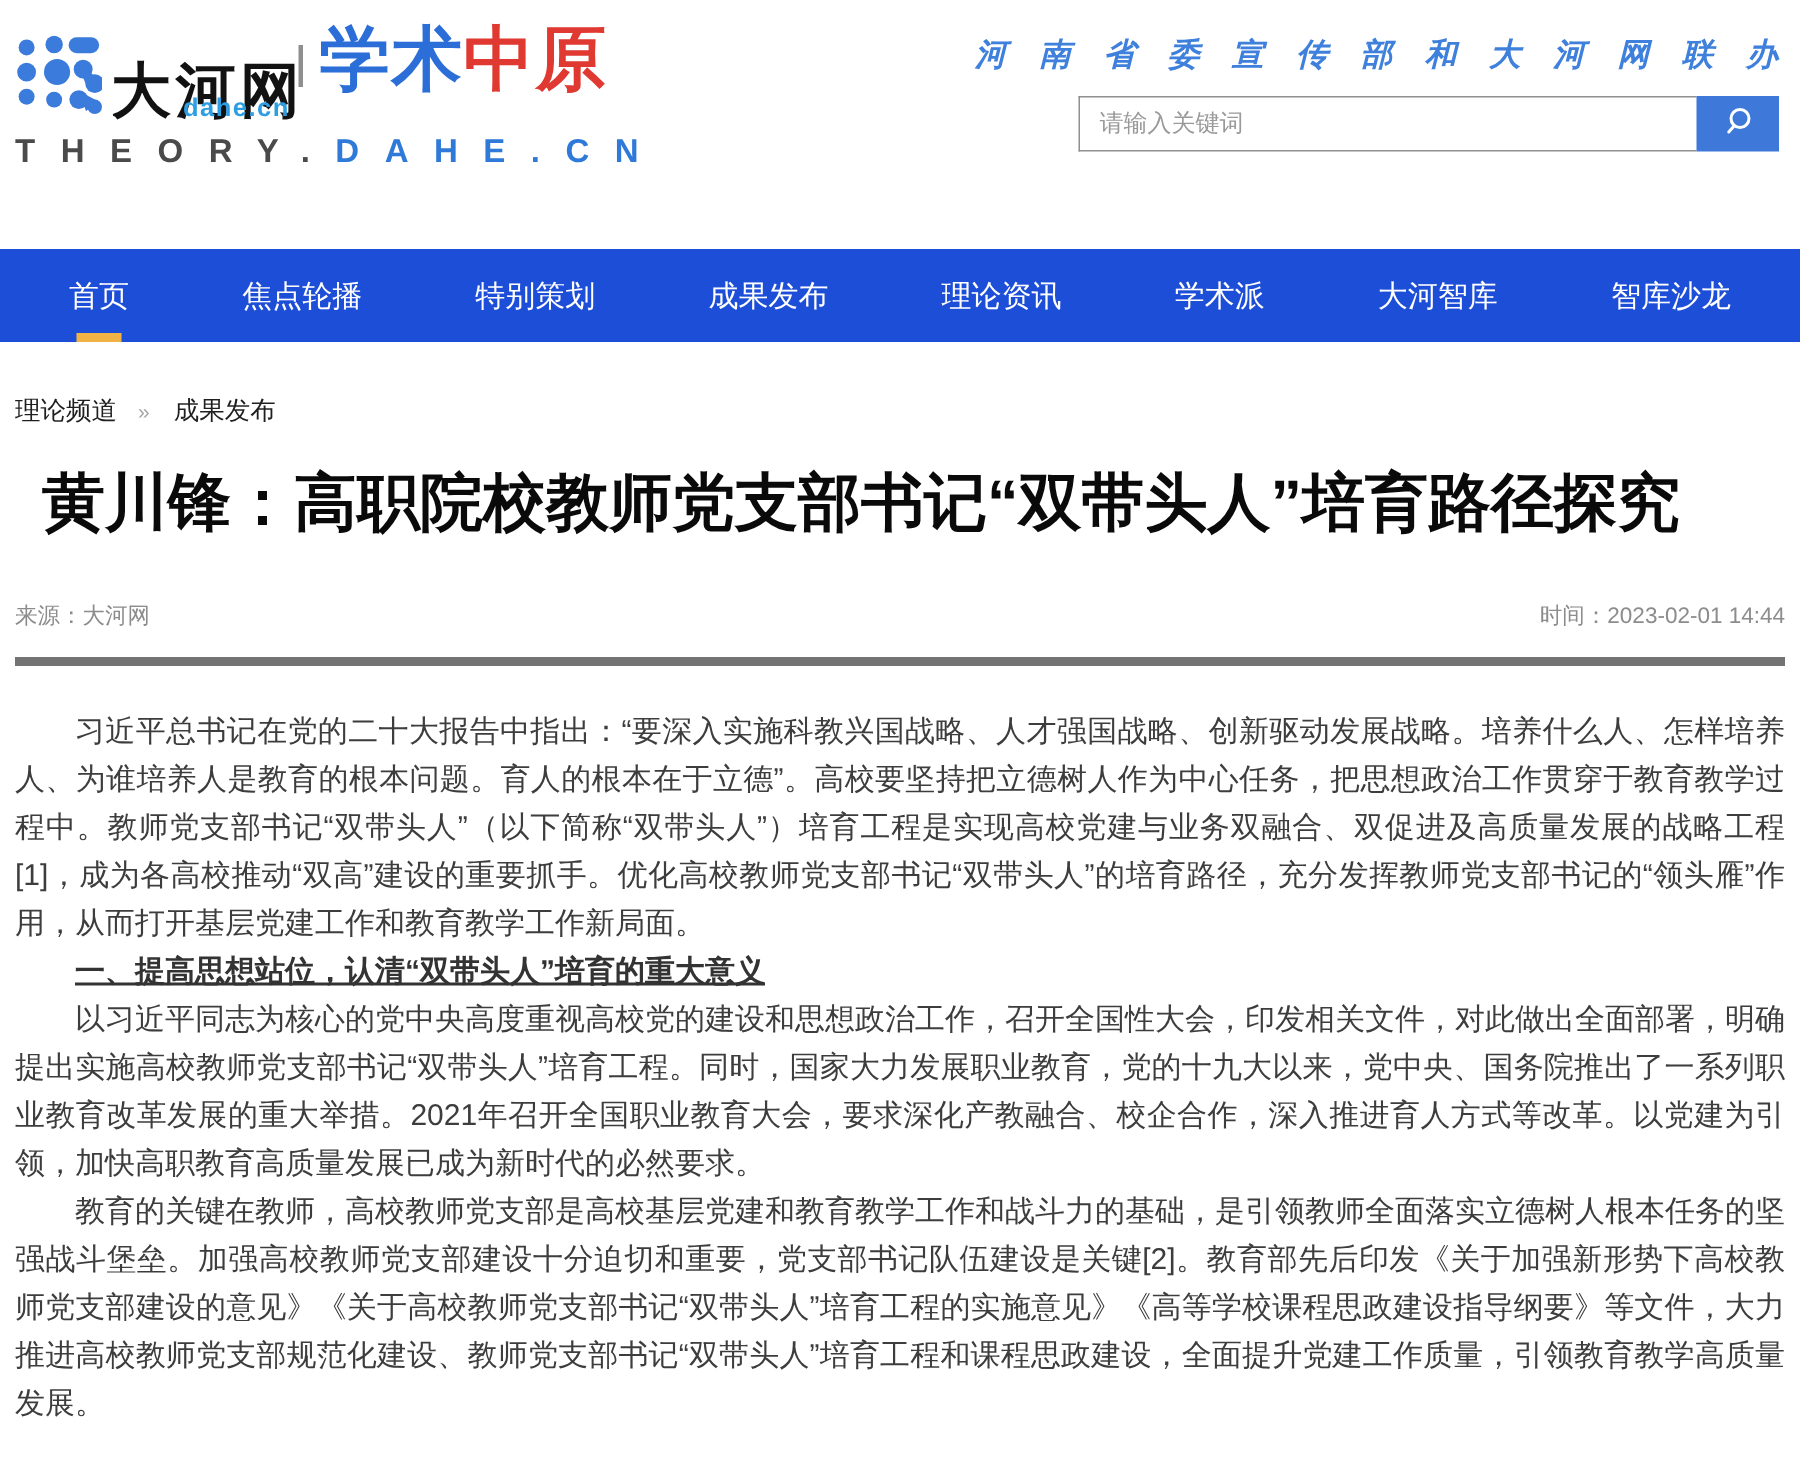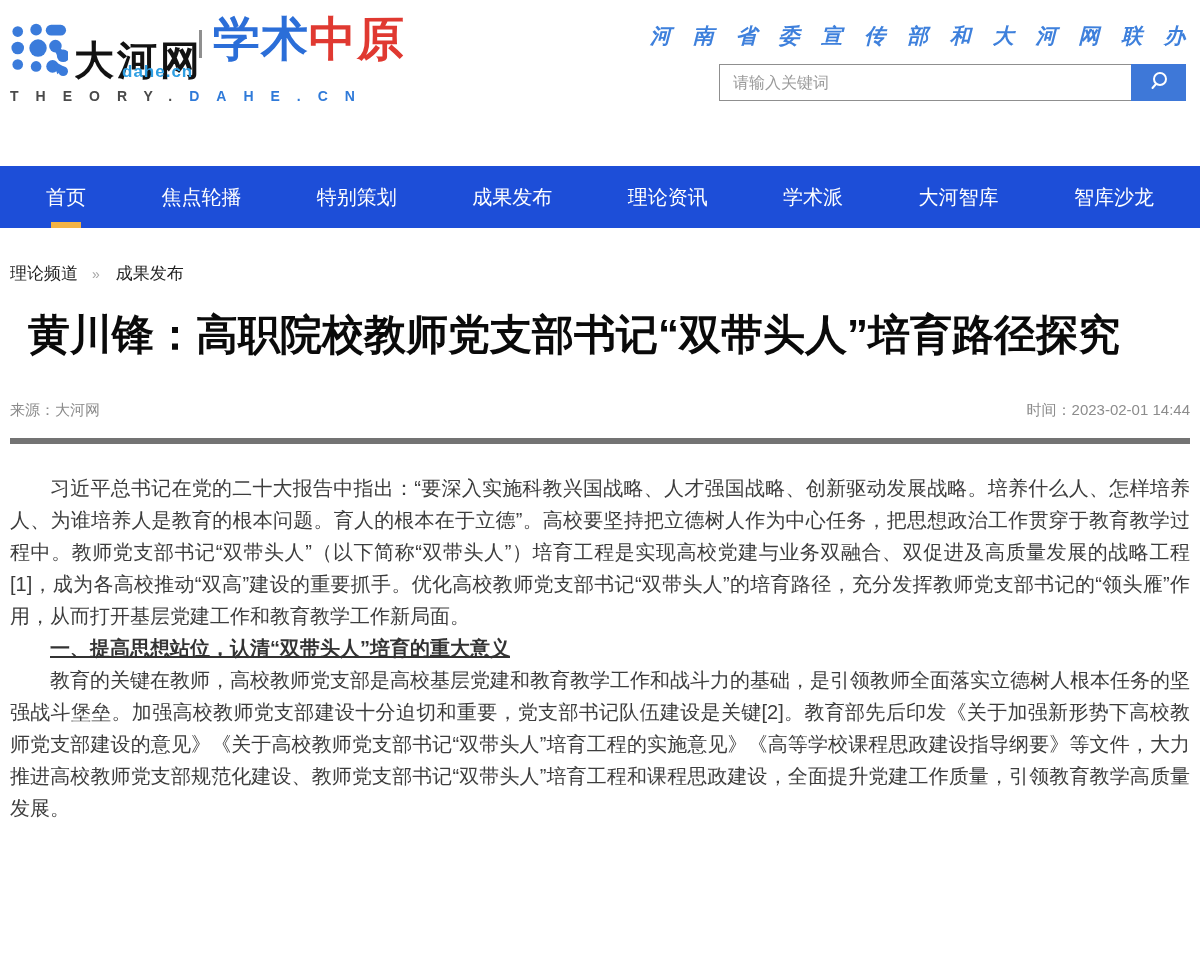--- a/index.html
+++ b/index.html
@@ -12,21 +12,21 @@
   
   .header { position:relative; height:166px; background:#fff; }
   .logo-block { position:absolute; left:10px; top:14px; width:420px; height:110px; cursor:pointer; }
   .logo-icon { position:absolute; left:0; top:4px; }
   .dahe-name { position:absolute; left:64px; top:19px; font-size:40px; font-weight:700; color:#121212; letter-spacing:3px; }
   .dahe-domain { position:absolute; left:112px; top:48px; font-size:17px; font-weight:700; color:#2e9ee2; letter-spacing:1px; }
   .logo-sep { position:absolute; left:189px; top:16px; width:3px; height:28px; background:#8f8f8f; }
   .site-name { position:absolute; left:203px; top:-6px; font-size:47px; font-weight:900; letter-spacing:1px; }
   .site-name .blue { color:#2b6ed8; }
   .site-name .red  { color:#e03931; }
-  .subtitle { position:absolute; left:0; top:74px; font-size:14px; font-weight:700; letter-spacing:17px; white-space:nowrap; }
+  .subtitle { position:absolute; left:0; top:74px; font-size:22px; font-weight:700; letter-spacing:17px; white-space:nowrap; }
   .subtitle .gray { color:#4a4a4a; }
   .subtitle .blue { color:#2f7ad9; }
   .slogan { position:absolute; right:14px; top:22px; font-size:21px; font-weight:700; font-style:italic;
             color:#3e80dc; letter-spacing:1px; word-spacing:14px; white-space:nowrap;text-align:center; }
   .search-bar { position:absolute; right:14px; top:64px; display:flex; align-items:stretch; }
   .search-input { width:412px; height:37px; border:1px solid #8f8f8f; border-right:none; outline:none;
                   font-size:16px; padding:0 13px; color:#333; font-family:inherit; }
   .search-input::placeholder { color:#9a9a9a; }
   .search-btn { width:55px; height:37px; background:#3e78d8; border:none; cursor:pointer;
                 display:flex; align-items:center; justify-content:center; }
@@ -114,14 +114,15 @@
 <h1 class="article-title">黄川锋：高职院校教师党支部书记“双带头人”培育路径探究</h1>
 
 <div class="meta">
   <span>来源：大河网</span>
   <span>时间：2023-02-01 14:44</span>
 </div>
 
 <div class="article-body">
     <p class="para"><span>习近平总书记在党的二十大报告中指出：“要深入实施科教兴国战略、人才强国战略、创新驱动发展战略。培养什么人、怎样培养人、为谁培养人是教育的根本问题。育人的根本在于立德”。高校要坚持把立德树人作为中心任务，把思想政治工作贯穿于教育教学过程中。教师党支部书记“双带头人”（以下简称“双带头人”）培育工程是实现高校党建与业务双融合、双促进及高质量发展的战略工程[1]，成为各高校推动“双高”建设的重要抓手。优化高校教师党支部书记“双带头人”的培育路径，充分发挥教师党支部书记的“领头雁”作用，从而打开基层党建工作和教育教学工作新局面。</span></p>
     <p class="para heading"><span class="bold">一、提高思想站位，认清“双带头人”培育的重大意义</span></p>
+    <p class="para"><span>以习近平同志为核心的党中央高度重视高校党的建设和思想政治工作，召开全国性大会，印发相关文件，对此做出全面部署，明确提出实施高校教师党支部书记“双带头人”培育工程。同时，国家大力发展职业教育，党的十九大以来，党中央、国务院推出了一系列职业教育改革发展的重大举措。2021年召开全国职业教育大会，要求深化产教融合、校企合作，深入推进育人方式等改革。以党建为引领，加快高职教育高质量发展已成为新时代的必然要求。</span></p>
     <p class="para"><span>教育的关键在教师，高校教师党支部是高校基层党建和教育教学工作和战斗力的基础，是引领教师全面落实立德树人根本任务的坚强战斗堡垒。加强高校教师党支部建设十分迫切和重要，党支部书记队伍建设是关键[2]。教育部先后印发《关于加强新形势下高校教师党支部建设的意见》《关于高校教师党支部书记“双带头人”培育工程的实施意见》《高等学校课程思政建设指导纲要》等文件，大力推进高校教师党支部规范化建设、教师党支部书记“双带头人”培育工程和课程思政建设，全面提升党建工作质量，引领教育教学高质量发展。</span></p>
   </div>
 
 </body></html>

